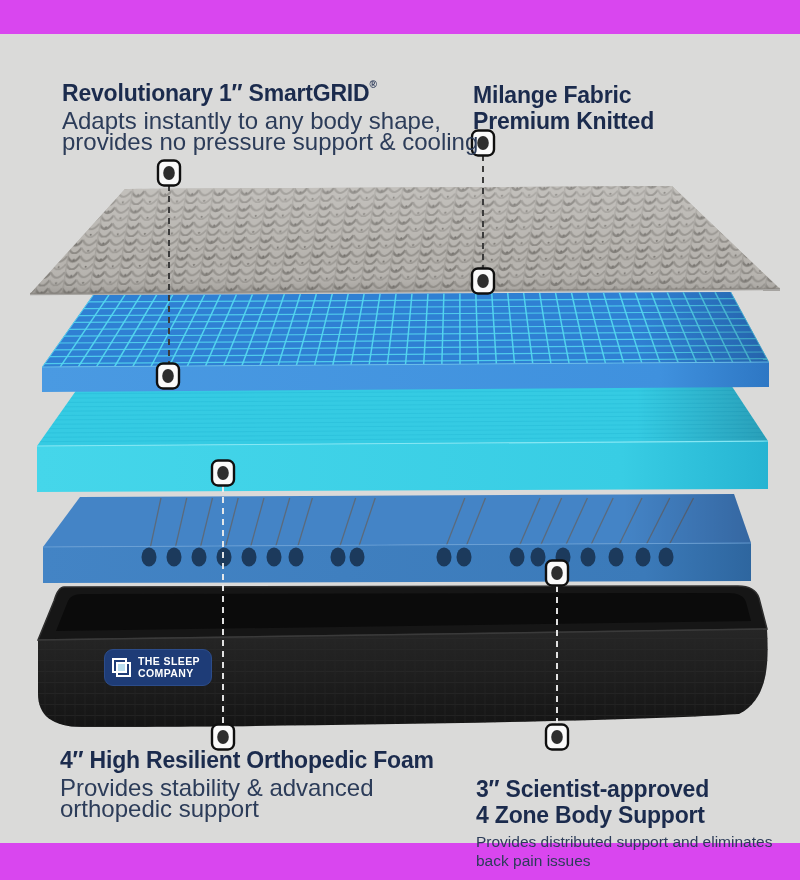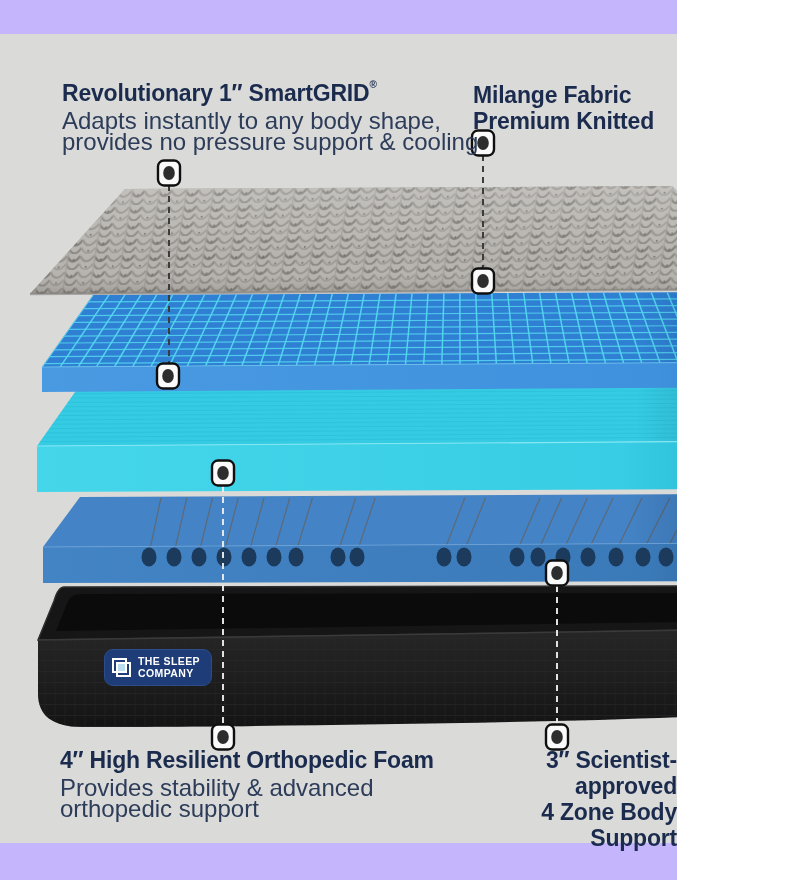--- a/index.html
+++ b/index.html
@@ -1,16 +1,16 @@
 <!DOCTYPE html>
 <html style="--background: #dadad9; --page-margin: #ffffff; --heading: #1b2b4d; --body-text: #2c3c59; --grid-layer-top: #2f80d3; --grid-line: #55d7f0; --grid-layer-front: #3f91de; --gel-layer-top: #35cbe3; --gel-layer-front: #3ad0e6; --zone-layer-top: #4484c6; --zone-layer-front: #3c7ab9; --zone-hole: #1c3a5c; --fabric-gray: #b6b3ae; --base-black: #1e1e1e; --badge-bg: #1e3c77;"><head>
 <meta charset="utf-8">
 <style>
   html,body{margin:0;padding:0;background:#ffffff;}
-  .stage{position:relative;width:677px;height:880px;background:#c4b5fd;overflow:hidden;
+  .stage{position:relative;width:800px;height:880px;background:#d946ef;overflow:hidden;
          font-family:"Liberation Sans",sans-serif;}
   .stage svg{position:absolute;left:0;top:0;}
   .callout{position:absolute;z-index:2;}
   .callout-title{font-weight:700;font-size:23px;line-height:26px;color:var(--heading,#1b2b4d);letter-spacing:-0.2px;}
   .callout-title sup{font-size:10px;vertical-align:top;line-height:10px;}
   .callout-desc{font-size:24px;line-height:20.5px;color:var(--body-text,#2c3c59);margin-top:5px;}
   .callout-desc.small{font-size:15.5px;line-height:19px;margin-top:4px;}
   .line{display:block;}
   .badge{position:absolute;left:104px;top:649px;width:108px;height:37px;z-index:2;
          background:var(--badge-bg,#1e3c77);border-radius:9px;display:flex;align-items:center;
@@ -269,24 +269,28 @@
   </div>
 
   <div class="callout" style="left:60px;top:747px;">
     <div class="callout-title">4″ High Resilient Orthopedic Foam</div>
     <div class="callout-desc">
       <span class="line">Provides stability &amp; advanced</span>
       <span class="line">orthopedic support</span>
     </div>
   </div>
 
-  <div class="callout" style="left:476px;top:747px;text-align:right;">
+  <div class="callout" style="left:476px;top:776px;">
     <div class="callout-title">
       <span class="line">3″ Scientist-approved</span>
       <span class="line">4 Zone Body Support</span>
+    </div>
+    <div class="callout-desc small">
+      <span class="line">Provides distributed support and eliminates</span>
+      <span class="line">back pain issues</span>
     </div>
   </div>
 
   <div class="badge">
     <div class="logo-ic">
       <span class="sq1"></span>
         <span class="sqf"></span>
         <span class="sq2"></span>
     </div>
     <div class="badge-txt">

